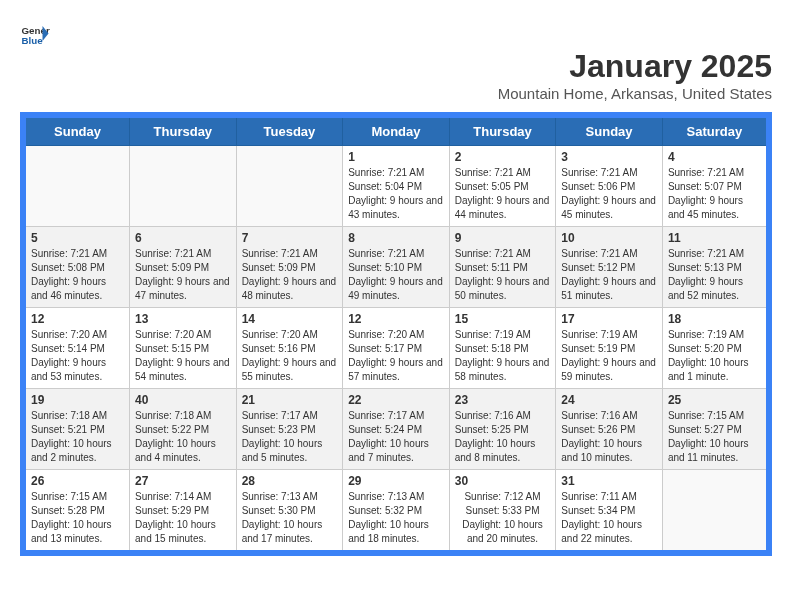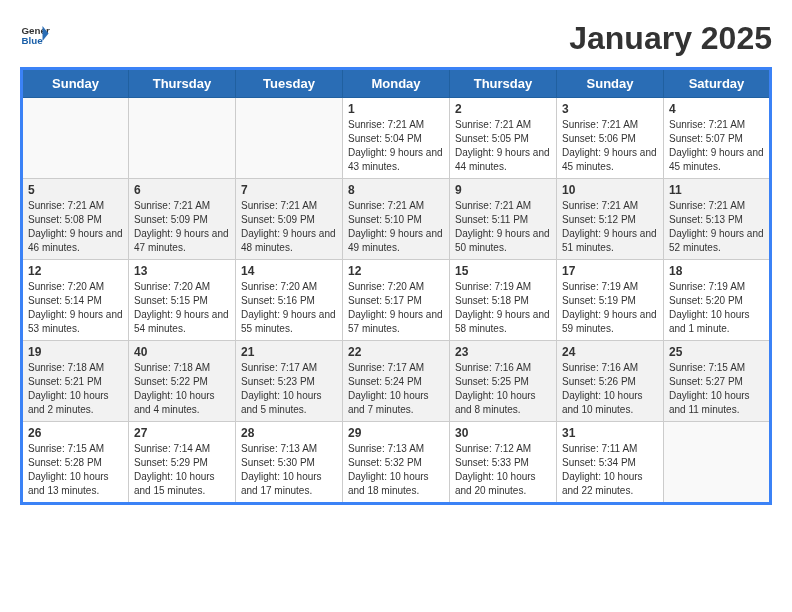--- a/index.html
+++ b/index.html
@@ -20,34 +20,35 @@
       display: flex;
       align-items: center;
       gap: 4px;
     }
     .logo-icon {
       width: 30px;
       height: 30px;
     }
     .title-section {
       text-align: right;
+      margin-top: 28px;
     }
     .main-title {
       font-size: 32px;
       font-weight: bold;
       color: #333;
     }
     .subtitle {
       font-size: 15px;
       color: #555;
     }
     .calendar {
       width: 100%;
       border-collapse: collapse;
-      border: 3px solid #3b82f6;
+      border: 6px solid #3b82f6;
     }
     .calendar th {
       background-color: #2a6db5;
       color: white;
       text-align: center;
       padding: 6px 4px;
       font-size: 13px;
       border: 1px solid #2060a0;
     }
     .calendar td {
@@ -83,20 +84,21 @@
 <div class="header-section">
   <div class="logo">
     <svg class="logo-icon" viewBox="0 0 40 40">
       <text x="2" y="18" font-size="13" font-weight="bold" fill="#333" font-family="Arial">General</text>
       <text x="2" y="32" font-size="13" font-weight="bold" fill="#1a5fa8" font-family="Arial">Blue</text>
       <polygon points="30,8 38,18 30,28" fill="#2a6db5"></polygon>
     </svg>
   </div>
   <div class="title-section">
     <div class="main-title">January 2025</div>
+    <div class="subtitle">Mountain Home, Arkansas, United States</div>
   </div>
 </div>
 
 <table class="calendar">
   <thead>
     <tr>
 
     <th>Sunday</th>
         <th>Thursday</th>
         <th>Tuesday</th>
@@ -288,21 +290,21 @@
 Daylight: 10 hours and 17 minutes.</p>
         </td>
         <td>
           <span class="day-number">29</span>
           <p class="cell-text" style="white-space: pre-line;">Sunrise: 7:13 AM
 Sunset: 5:32 PM
 Daylight: 10 hours and 18 minutes.</p>
         </td>
         <td>
           <span class="day-number">30</span>
-          <p class="cell-text" style="white-space: pre-line;">Sunrise: 7:12 AM
+          <p class="cell-text" style="white-space: pre-line; text-align: center;">Sunrise: 7:12 AM
 Sunset: 5:33 PM
 Daylight: 10 hours and 20 minutes.</p>
         </td>
         <td>
           <span class="day-number">31</span>
           <p class="cell-text" style="white-space: pre-line;">Sunrise: 7:11 AM
 Sunset: 5:34 PM
 Daylight: 10 hours and 22 minutes.</p>
         </td>
         <td class="empty"></td>

